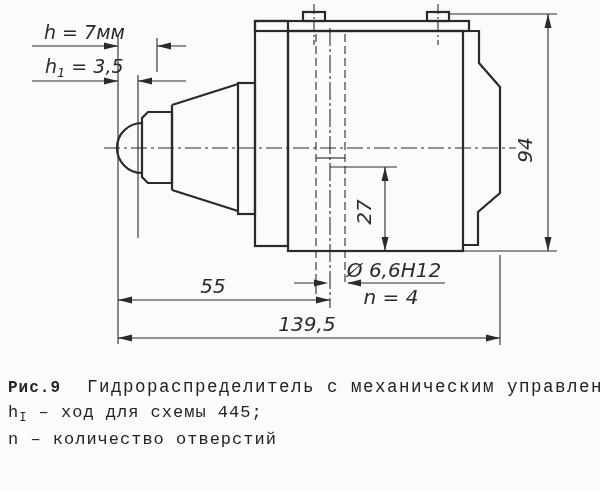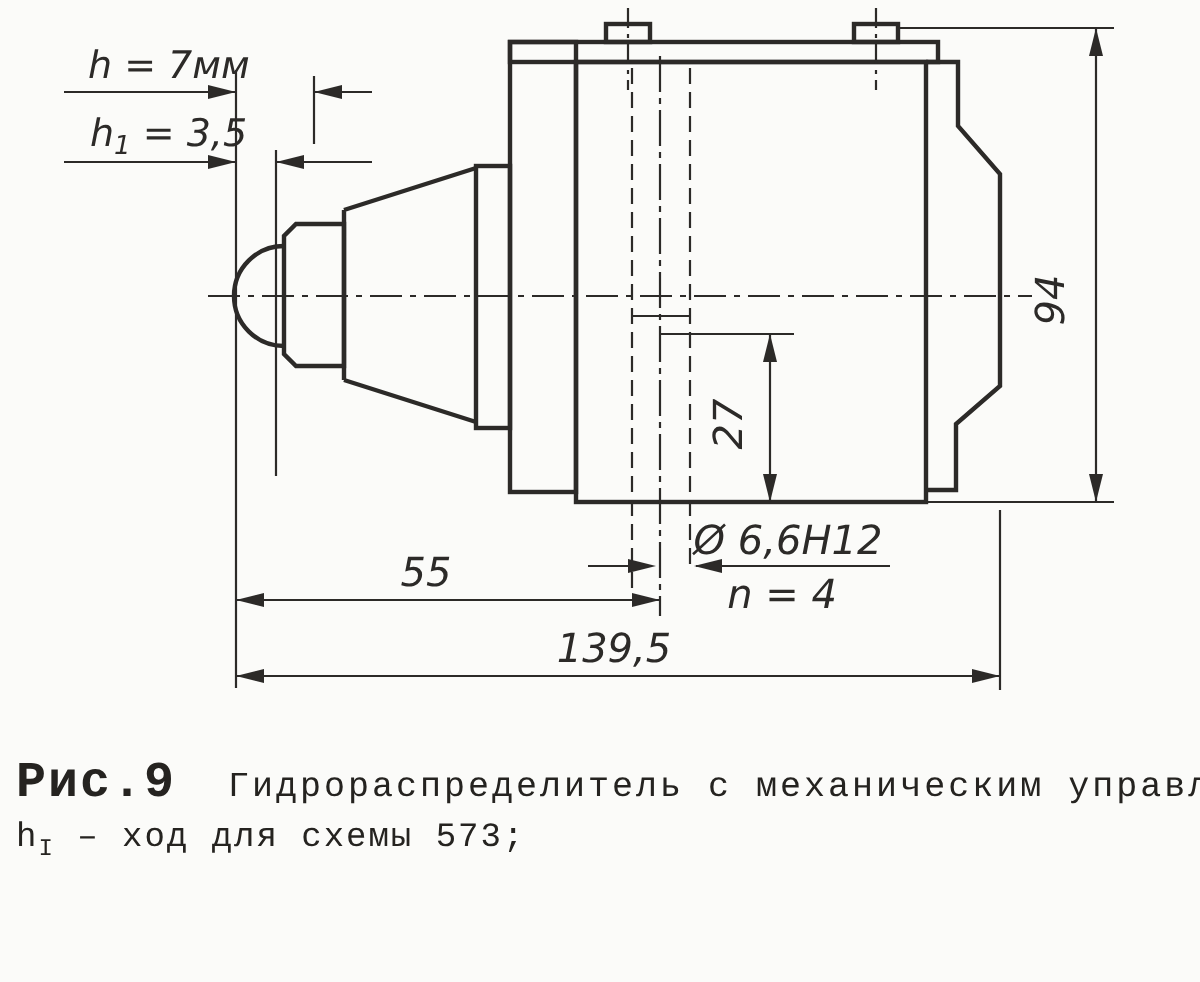--- a/index.html
+++ b/index.html
@@ -18,21 +18,21 @@
   }
   .dimtext{font-size:20px;}
   .dimtext-sm{font-size:19px;}
   .caption{
     position:absolute;left:8px;top:379px;width:592px;
     font-family:"Liberation Mono","DejaVu Sans Mono",monospace;
     color:#252320;
     line-height:1.0;
   }
   .cap-line1{white-space:nowrap;margin-bottom:7px;}
-  .fig-label{font-size:25px;font-weight:bold;letter-spacing:1px;}
+  .fig-label{font-size:16px;font-weight:bold;letter-spacing:1px;}
   .fig-title{font-size:17.5px;letter-spacing:1.5px;margin-left:26px;}
   .cap-line{font-size:17px;letter-spacing:1px;margin-bottom:7px;white-space:nowrap;}
   .cap-line sub{font-size:12px;}
 </style>
 </head>
 <body>
 
 <div class="sheet">
 
   <svg class="drawing" width="600" height="372" viewBox="0 0 600 372">
@@ -138,16 +138,17 @@
       <path d="M347,283 L361,279.5 L361,286.5 Z" fill="#2c2a28"></path>
       <text x="394" y="277" class="dimtext" text-anchor="middle">Ø 6,6H12</text>
       <text x="391" y="304" class="dimtext" text-anchor="middle">n = 4</text>
     </g>
   </svg>
 
   <div class="caption">
     <div class="cap-line1">
       <span class="fig-label">Рис.9</span><span class="fig-title">Гидрораспределитель с механическим управлением:</span>
     </div>
-    <div class="cap-line"><span>h</span><sub>I</sub><span> – ход для схемы 573;</span></div>
+    <div class="cap-line"><span>h</span><sub>I</sub><span> – ход для схемы 445;</span></div>
+    <div class="cap-line">n – количество отверстий</div>
   </div>
 
 </div>
 
 </body></html>

